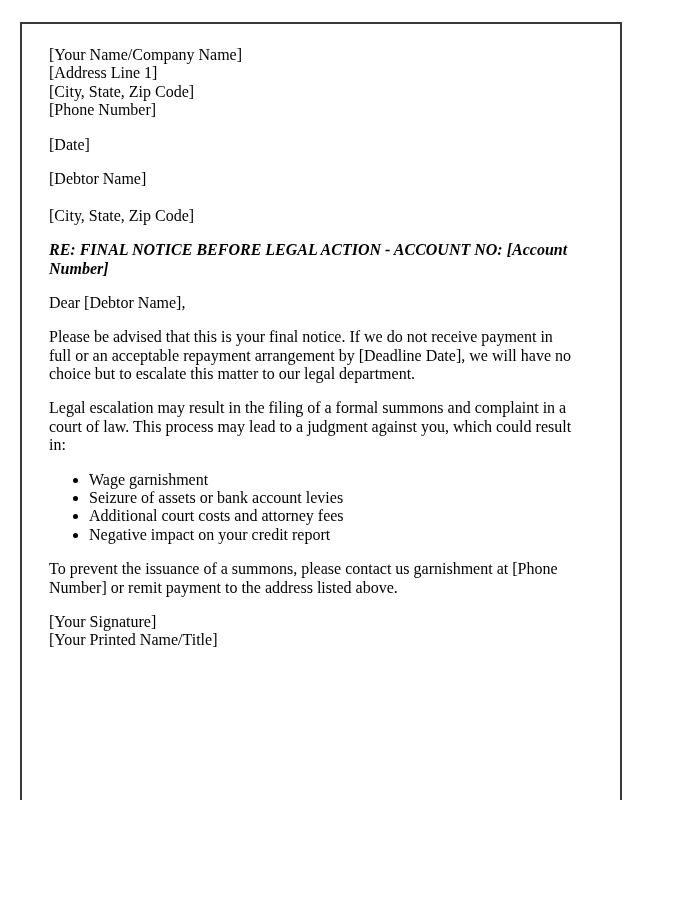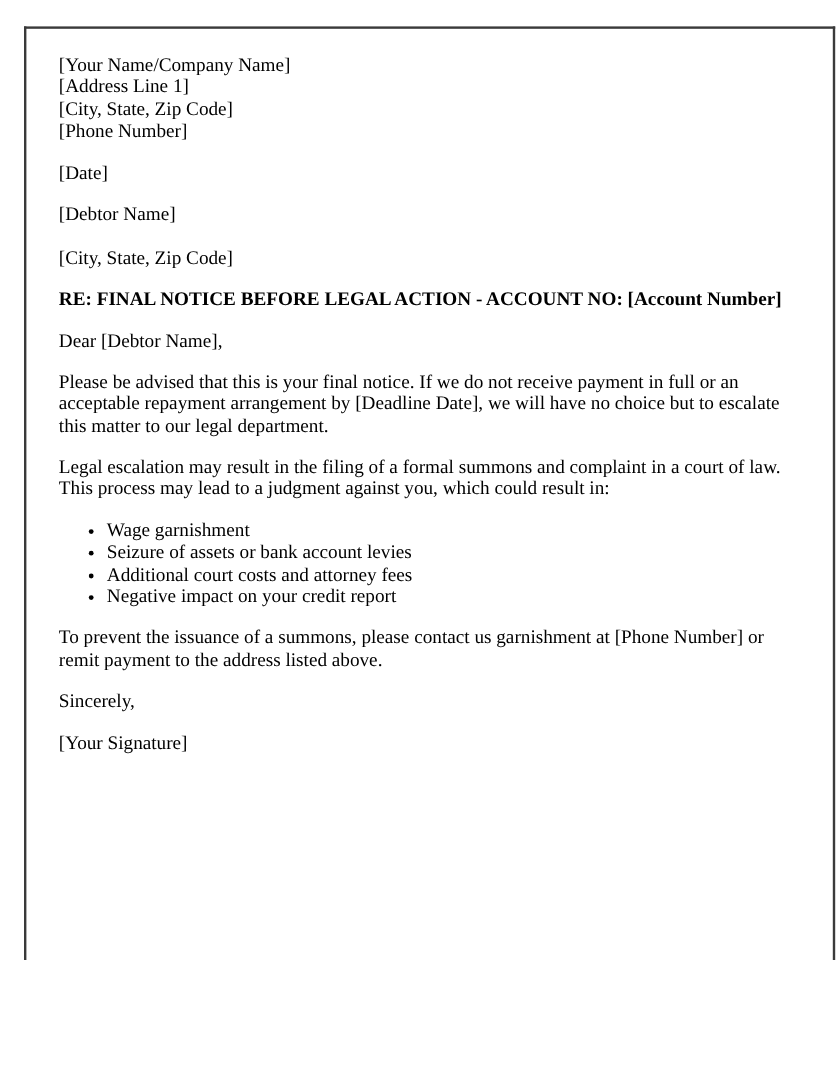--- a/index.html
+++ b/index.html
@@ -11,30 +11,30 @@
     font-family: "Liberation Serif", "DejaVu Serif", serif;
     font-size: 16px;
     line-height: 1.15;
     color: #000000;
     overflow: hidden;
   }
   .letter-frame {
     position: absolute;
     left: 20px;
     top: 22px;
-    width: 676px;
+    width: 602px;
     height: 778px;
     box-sizing: border-box;
     border: 2px solid #3a3a3a;
     border-bottom: none;
     padding: 6px 42px 0 27px;
     background: #ffffff;
   }
   p { margin: 16px 0; }
-  .subject { font-weight: bold; }
+  .subject { font-weight: bold; font-style: italic; }
   ul {
     margin: 6px 0;
     padding-left: 40px;
     list-style-type: disc;
   }
   li { margin: 0; }
 </style>
 </head>
 <body>
 
@@ -67,19 +67,19 @@
   <ul>
     <li>Wage garnishment</li>
     <li>Seizure of assets or bank account levies</li>
     <li>Additional court costs and attorney fees</li>
     <li>Negative impact on your credit report</li>
   </ul>
 
   <p>To prevent the issuance of a summons, please contact us garnishment at [Phone Number] or remit payment to the address listed above.</p>
 
 
-  <p>Sincerely,</p>
 
   <p>
     <span>[Your Signature]</span><br>
+    <span>[Your Printed Name/Title]</span>
   </p>
 
 </div>
 
 </body></html>

